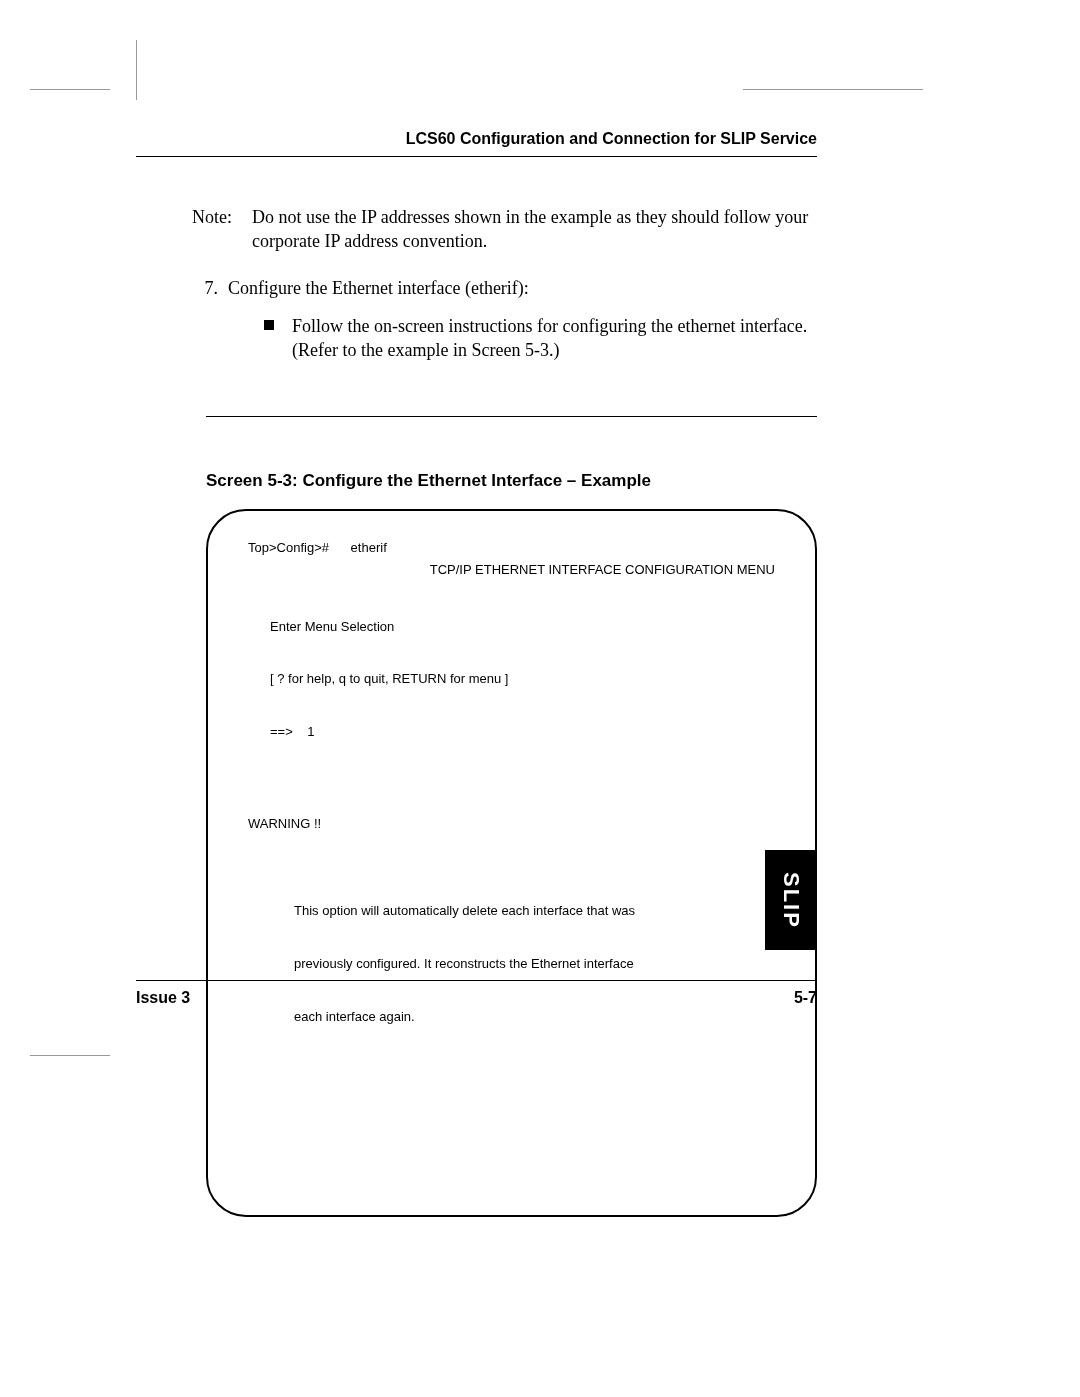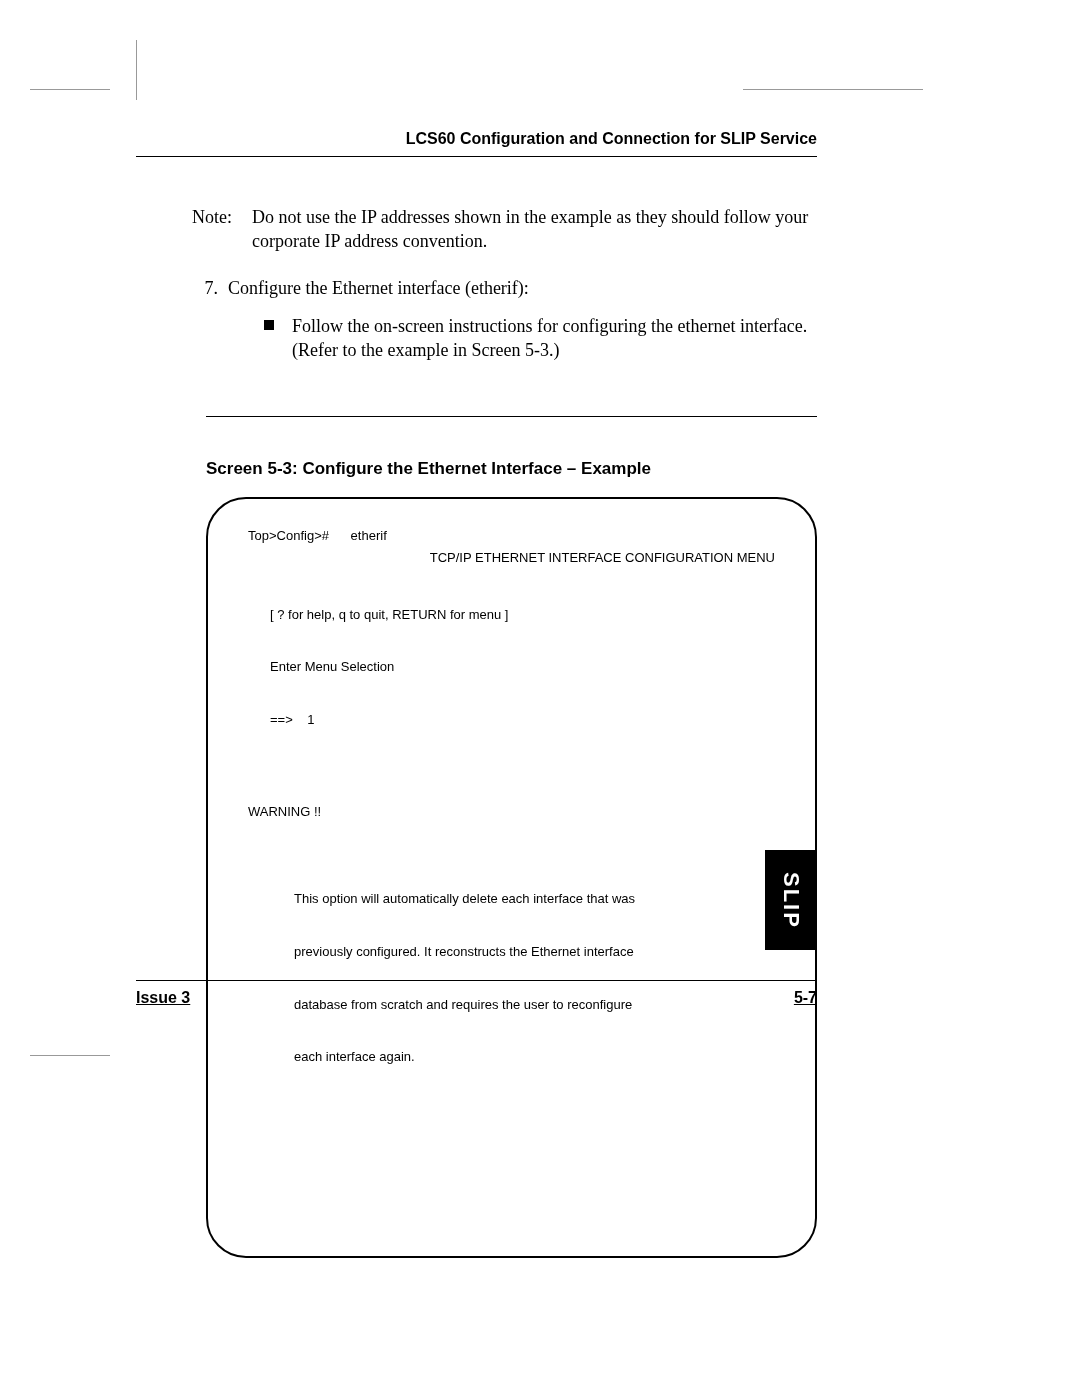--- a/index.html
+++ b/index.html
@@ -118,21 +118,21 @@
     }
     .sans {
       font-family: Arial, Helvetica, sans-serif;
       font-size: 17px;
     }
     .screen-title {
       margin-left: 70px;
       font-family: Arial, Helvetica, sans-serif;
       font-weight: bold;
       font-size: 17px;
-      margin-top: 42px;
+      margin-top: 54px;
       margin-bottom: 18px;
     }
     .screen-box {
       margin-left: 70px;
       margin-right: 0;
       border: 2px solid #000;
       border-radius: 40px;
       padding: 28px 40px;
       font-family: Arial, Helvetica, sans-serif;
       font-size: 13px;
@@ -167,21 +167,20 @@
       right: 136px;
       top: 980px;
     }
     .footer-row {
       display: flex;
       justify-content: space-between;
       font-family: Arial, Helvetica, sans-serif;
       font-weight: bold;
       font-size: 16px;
       margin-top: 8px;
-      text-decoration: underline;
     }
     .side-tab {
       position: absolute;
       right: 136px;
       top: 850px;
       width: 52px;
       height: 100px;
       background: #000;
       color: #fff;
       font-family: Arial, Helvetica, sans-serif;
@@ -234,30 +233,29 @@
       </div>
     </div>
 
     <hr class="hr2">
     <div class="screen-title">Screen 5-3:  Configure the Ethernet Interface – Example</div>
 
     <div class="screen-box">
       <div>Top&gt;Config&gt;#      etherif</div>
       <div class="menu-title">TCP/IP ETHERNET INTERFACE CONFIGURATION MENU</div>
       <div class="prompt-section">
+        <div>Enter Menu Selection</div>
         <div>[ ? for help, q to quit, RETURN for menu ]</div>
-        <div>Enter Menu Selection</div>
         <div>==&gt;    1</div>
       </div>
       <div class="warning">
         <div>WARNING !!</div>
         <div class="warning-body">
           <div>This option will automatically delete each interface that was</div>
           <div>previously configured. It reconstructs the Ethernet interface</div>
-          <div>database from scratch and requires the user to reconfigure</div>
           <div>each interface again.</div>
         </div>
       </div>
       <div class="prompt-section">
         
         
         
       </div>
 
     </div>

